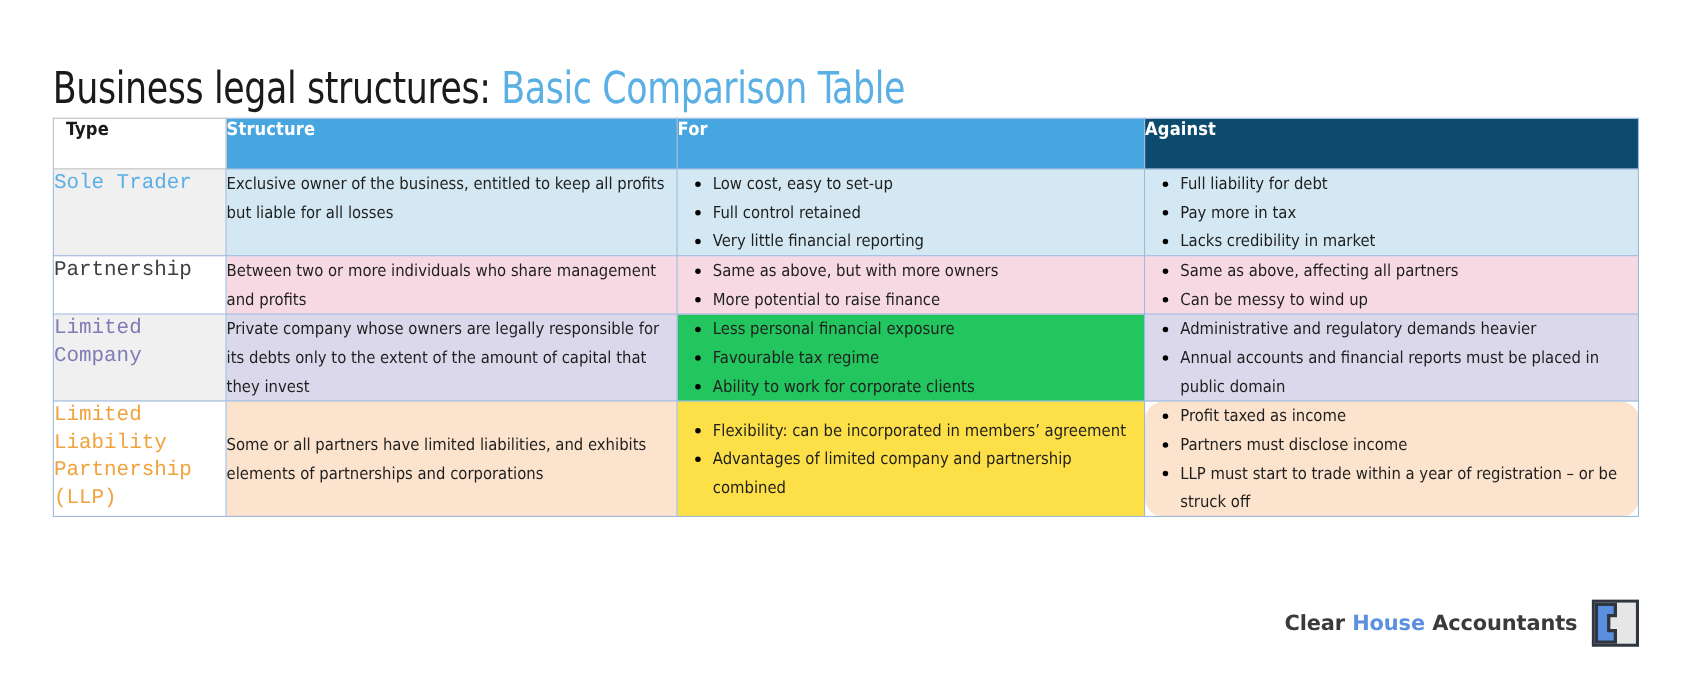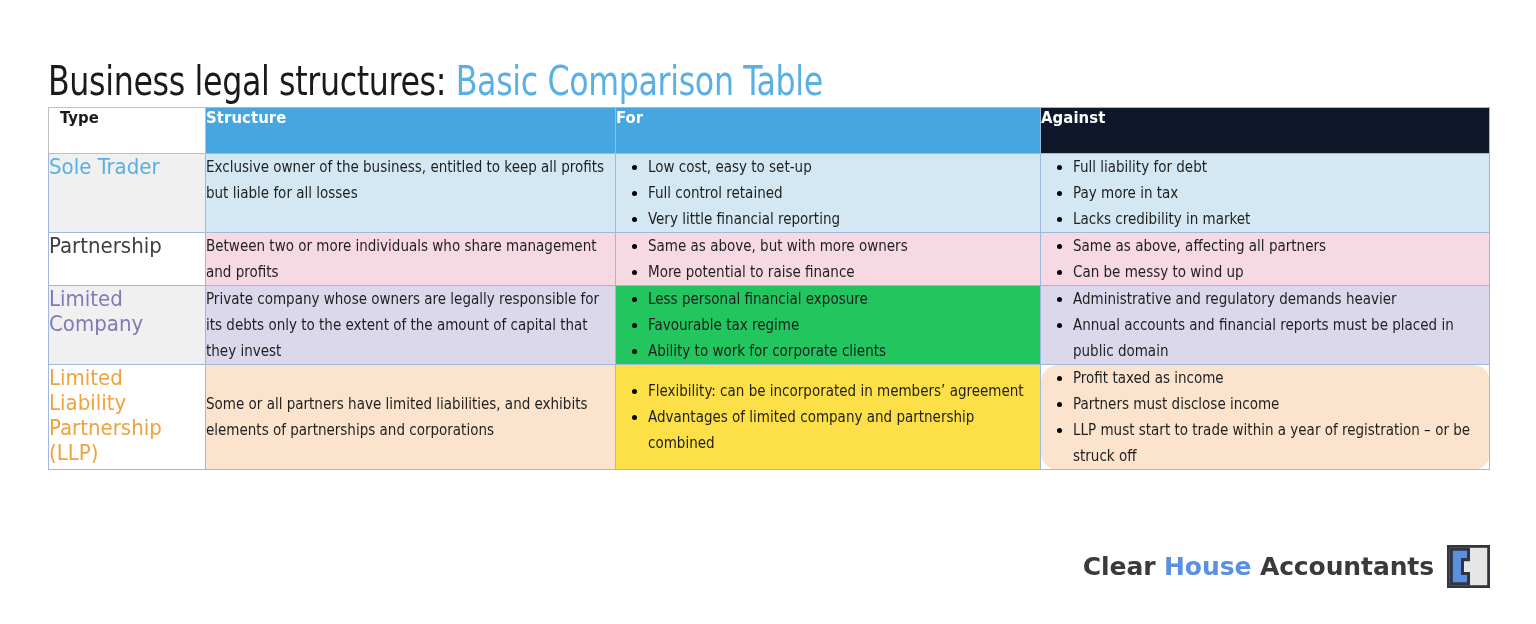--- a/index.html
+++ b/index.html
@@ -73,25 +73,26 @@
   }
   thead th.h-type {
     background: #ffffff;
     color: #1a1a1a;
     border-color: #bfbfbf;
     padding-left: 11px;
   }
 
   
   td.type-cell {
-    font-size: 22px;
+    font-size: 19px;
     line-height: 25px;
     padding: 0 9px 0 11px;
     vertical-align: middle;
     border-color: #cfcfcf;
+    font-family: Liberation Mono, monospace;
   }
   td.type-cell .type-label { display: block; }
 
   
   td.body-cell {
     font-size: 15px;
     line-height: 26px;
     color: #1f1f1f;
     padding: 12px 14px 12px 12px;
   }
@@ -125,21 +126,21 @@
   .brand {
     position: absolute;
     right: 46px;
     top: 545px;
     display: flex;
     align-items: center;
     gap: 13px;
   }
   .brand-text {
     font-family: "DejaVu Sans", "Liberation Sans", sans-serif;
-    font-size: 25px;
+    font-size: 19px;
     font-weight: 700;
     letter-spacing: -0.1px;
     white-space: nowrap;
     color: #3a3a3a;
     text-align: right;
   }
   .brand-text .b-blue { color: #5b8fe0; }
   .logo-mark {
     width: 43px;
     height: 43px;
@@ -159,21 +160,21 @@
       <col class="c-type">
         <col class="c-struct">
         <col class="c-for">
         <col class="c-against">
     </colgroup>
     <thead>
       <tr>
         <th class="h-type">Type</th>
         <th style="background: rgb(71, 166, 224);">Structure</th>
         <th style="background: rgb(71, 166, 224);">For</th>
-        <th style="background: #0f172a; margin-top: 22px;">Against</th>
+        <th style="background: #0c4a6e; margin-top: 22px;">Against</th>
       </tr>
     </thead>
     <tbody>
 
       <tr>
         <td class="type-cell" style="background: rgb(240, 240, 240); color: rgb(90, 175, 228);">
           <span class="type-label">Sole Trader</span>
         </td>
         <td class="body-cell" style="background: rgb(211, 232, 242);">
           <span class="struct-text">Exclusive owner of the business, entitled to keep all profits but liable for all losses</span>

